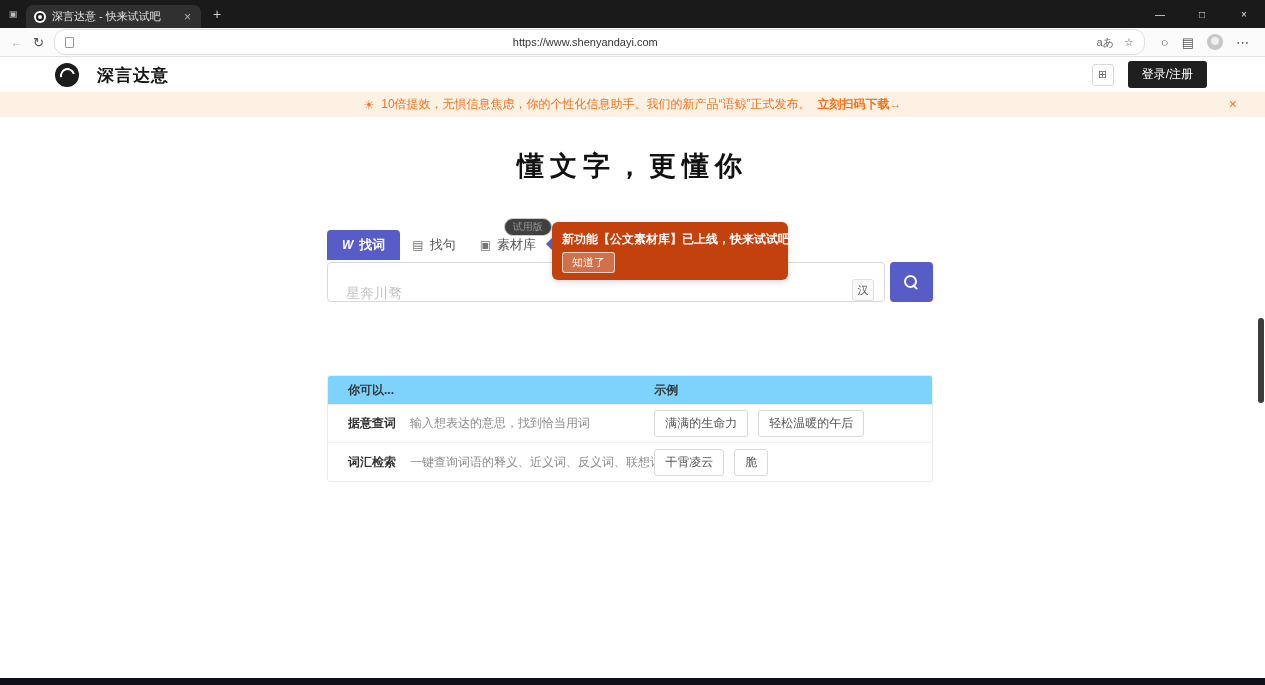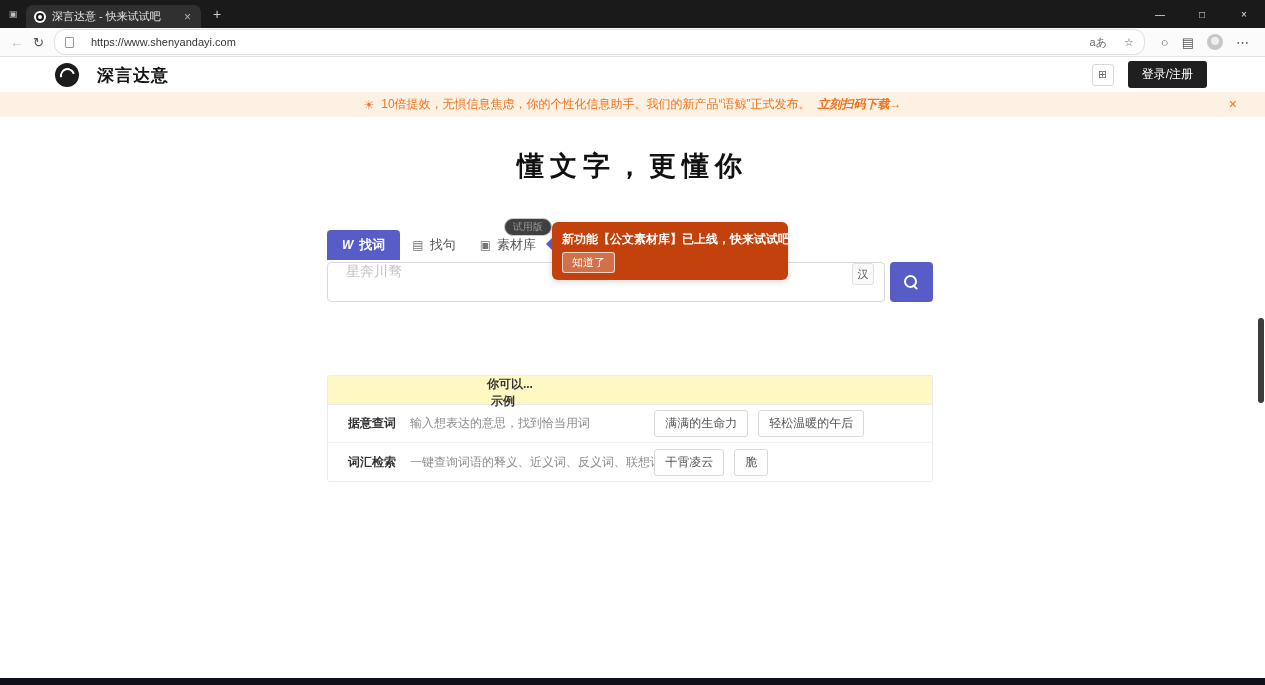--- a/index.html
+++ b/index.html
@@ -18,73 +18,73 @@
   .tab-label { font-size:11px; color:#e8e8e8; flex:1; white-space:nowrap; overflow:hidden; }
   .tab-close { font-size:12px; color:#b5b5b5; padding:0 2px; }
   .newtab-btn { font-size:14px; color:#cfcfcf; margin-left:12px; }
   .win-controls { margin-left:auto; display:flex; height:28px; }
   .win-btn { width:42px; display:flex; align-items:center; justify-content:center; font-size:10px; color:#e2e2e2; }
 
   
   .navbar { position:absolute; top:28px; left:0; right:0; height:29px; background:#fbfbfb; border-bottom:1px solid #e3e3e3; display:flex; align-items:center; padding:0 10px; gap:10px; }
   .nav-icon { font-size:13px; color:#555; }
   .nav-icon.disabled { color:#b9b9b9; }
-  .url-pill { flex:1; height:21px; background:#fff; border:1px solid #e0e0e0; border-radius:11px; display:flex; align-items:center; padding:12px 10px; gap:17px; }
+  .url-pill { flex:1; height:21px; background:#fff; border:1px solid #e0e0e0; border-radius:11px; display:flex; align-items:center; padding:12px 10px; gap:10px;text-align:center; }
   .doc-icon { width:9px; height:11px; border:1px solid #9a9a9a; border-radius:1px; flex:none; }
   .url-text { font-size:11px; color:#333; flex:1; white-space:nowrap; overflow:hidden; }
   .pill-icon { font-size:11px; color:#666; }
   .nav-right { display:flex; align-items:center; gap:13px; padding:0 6px; }
   .avatar { width:16px; height:16px; border-radius:50%; background:#c7c7c7; position:relative; }
   .avatar::after { content:""; position:absolute; left:4px; top:3px; width:8px; height:8px; border-radius:50%; background:#efefef; }
 
   
   .page { position:absolute; top:57px; left:0; right:0; bottom:0; background:#fff; }
 
   .site-header { position:absolute; top:0; left:0; right:0; height:35px; display:flex; align-items:center; padding:0 58px 0 55px; background:#fff; }
   .logo { display:flex; align-items:flex-end; gap:18px; }
   .logo-mark { width:24px; height:24px; border-radius:50%; background:#1c1c1c; position:relative; flex:none; }
   .logo-mark::after { content:""; position:absolute; left:5px; top:5px; width:11px; height:11px; border:2px solid #fff; border-radius:50%; border-bottom-color:transparent; border-right-color:transparent; transform:rotate(30deg); }
   .logo-text { font-size:17px; font-weight:bold; color:#141414; letter-spacing:1px; }
   .header-right { margin-left:auto; display:flex; align-items:center; gap:14px; }
   .panel-btn { width:22px; height:22px; border:1px solid #d8d8d8; border-radius:3px; display:flex; align-items:center; justify-content:center; font-size:11px; color:#666; background:#fff; }
   .login-btn { background:#1f1f1f; color:#fff; font-size:12px; padding:5px 14px; border-radius:3px; }
 
   .banner { position:absolute; top:35px; left:0; right:0; height:25px; background:#fdf1e4; display:flex; align-items:center; justify-content:center; gap:7px; font-size:12px; color:#f2721d; }
-  .banner-link { font-weight:bold; cursor:pointer;font-style:italic; }
+  .banner-link { font-weight:bold; cursor:pointer; }
   .banner-close { position:absolute; right:28px; top:4px; color:#f2721d; font-size:14px; }
 
   .hero-title { position:absolute; top:91px; left:0; right:0; text-align:center; font-size:27px; font-weight:bold; letter-spacing:6px; color:#111; }
 
   .main-col { position:absolute; left:327px; top:176px; width:606px; }
 
   .tabs { display:flex; align-items:flex-end; height:27px; position:relative; }
   .tab-item { display:flex; align-items:center; gap:6px; font-size:13px; color:#555; padding:6px 12px; position:relative; }
   .tab-item .tab-icon { font-size:12px; color:#777; }
   .tab-item.active { background:#585cc6; color:#fff; border-radius:4px 4px 0 0; font-weight:bold; padding:6px 15px; }
   .tab-item.active .tab-icon { color:#fff; font-style:italic; }
   .trial-badge { position:absolute; top:-12px; left:36px; font-size:10px; color:#999; background:#404040; border:1px solid #ccc; border-radius:9px; padding:1px 8px; white-space:nowrap; }
 
   .tooltip { position:absolute; left:225px; top:-11px; width:236px; background:#c2410c; border-radius:6px; padding:9px 10px 7px; color:#fff; z-index:6; box-shadow:0 2px 6px rgba(0,0,0,.15); }
   .tooltip::before { content:""; position:absolute; left:-6px; top:16px; border:6px solid transparent; border-right-color:#585cc6; border-left:none; }
   .tooltip-text { font-size:12px; font-weight:bold; white-space:nowrap; }
   .tooltip-actions { text-align:left; margin-top:4px; }
   .tooltip-btn { display:inline-block; font-size:11px; padding:2px 9px; background:rgba(255,255,255,.25); border:1px solid rgba(255,255,255,.7); border-radius:3px; }
 
   .search-row { display:flex; margin-top:2px; position:relative; z-index:2; }
-  .search-box { flex:1; height:40px; border:1px solid #d9d9d9; border-radius:4px; background:#fff; display:flex; align-items:flex-start; padding:0 10px 0 18px; gap:8px; }
+  .search-box { flex:1; height:40px; border:1px solid #d9d9d9; border-radius:4px; background:#fff; display:flex; align-items:flex-end; padding:0 10px 0 18px; gap:8px; }
   .search-box input { border:none; outline:none; flex:1; font-size:14px; color:#333; font-family:inherit; background:transparent; }
   .search-box input::placeholder { color:#c4c4c4; }
   .ime-box { width:22px; height:22px; border:1px solid #e0e0e0; border-radius:3px; background:#fafafa; color:#555; font-size:11px; display:flex; align-items:center; justify-content:center; flex:none; }
   .search-btn { width:43px; height:40px; margin-left:5px; background:#585cc6; border:none; border-radius:4px; display:flex; align-items:center; justify-content:center; flex:none; }
   .magnifier { position:relative; width:15px; height:15px; }
   .magnifier::before { content:""; position:absolute; left:0; top:0; width:9px; height:9px; border:2px solid #fff; border-radius:50%; }
   .magnifier::after { content:""; position:absolute; left:10px; top:9px; width:2px; height:6px; background:#fff; transform:rotate(-45deg); }
 
   .info-table { margin-top:73px; border:1px solid #ebebeb; border-radius:3px; overflow:hidden; background:#fff; }
-  .t-header { display:flex; align-items:center; height:29px; background:#fef9c3; border-bottom:1px solid #ebebeb; font-size:12px; font-weight:bold; color:#333;flex-direction:column; }
+  .t-header { display:flex; align-items:center; height:29px; background:#7dd3fc; border-bottom:1px solid #ebebeb; font-size:12px; font-weight:bold; color:#333; }
   .t-row { display:flex; align-items:center; height:38px; border-bottom:1px solid #f0f0f0; font-size:12px; }
   .t-row:last-child { border-bottom:none; }
   .col-l { width:54%; padding-left:20px; display:flex; align-items:center; }
   .col-r { width:46%; display:flex; align-items:center; }
   .row-title { font-weight:bold; color:#333; margin-right:14px; white-space:nowrap; }
   .row-desc { color:#8c8c8c; white-space:nowrap; }
   .chip { display:inline-block; border:1px solid #d9d9d9; border-radius:3px; padding:4px 10px; color:#555; margin-right:10px; background:#fff; }
 
   .scroll-thumb { position:absolute; right:1px; top:318px; width:6px; height:85px; background:#3c3c3c; border-radius:3px; z-index:10; }
   .taskbar-strip { position:absolute; left:0; right:0; bottom:0; height:7px; background:#10101a; z-index:11; }

